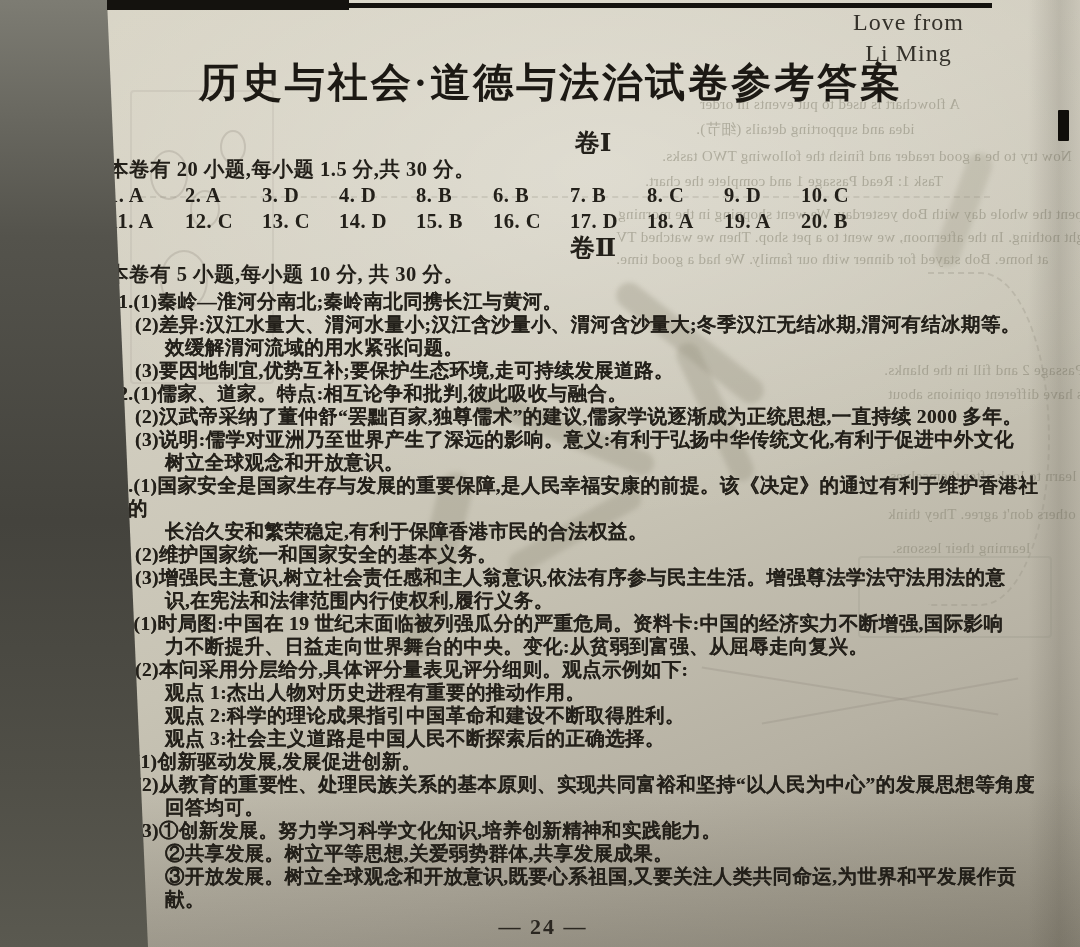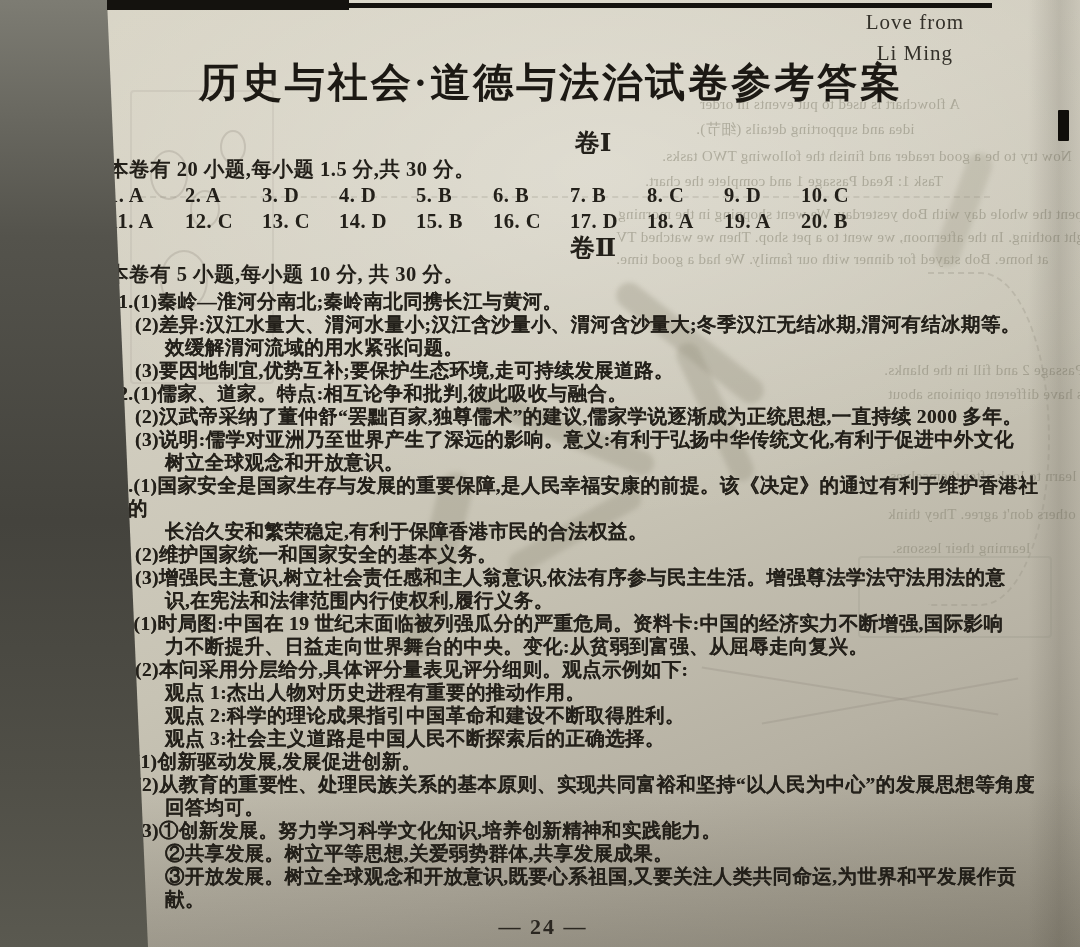--- a/index.html
+++ b/index.html
@@ -28,21 +28,21 @@
   .circ{border:2px solid #8e8a7c;border-radius:50%;}
   .dash-arc{border:2px dashed #8e8a7c;border-left:none;border-radius:0 70px 70px 0 / 0 170px 170px 0;}
   .blobox{border:2px solid #8e8a7c;border-radius:4px;}
   .bleed-dashes{position:absolute;left:130px;top:196px;width:860px;height:0;
     border-top:2px dashed #8f8b7d;opacity:.22;z-index:1;}
   
   .wm{position:absolute;background:#96927f;opacity:.34;filter:blur(2.5px);border-radius:18px;z-index:2;}
   
   .content{position:absolute;left:108px;top:0;right:34px;z-index:5;color:#23201a;}
   .note{position:absolute;top:7px;right:116px;text-align:center;color:#34312a;
-    font-size:21px;line-height:31px;letter-spacing:1px;z-index:5;margin-left:24px;}
+    font-size:24px;line-height:31px;letter-spacing:1px;z-index:5;margin-left:24px;}
   .title{margin:55px 0 0;transform:translateX(-26px);text-align:center;
     font-size:40px;font-weight:700;letter-spacing:3px;color:#1c1914;}
   .sec-head{margin-top:19px;transform:translateX(16px);text-align:center;
     font-size:25px;font-weight:700;line-height:27px;}
   .sec-head.s2{margin-top:1px;line-height:26px;}
   .intro{font-size:20.5px;font-weight:700;line-height:26px;letter-spacing:.5px;}
   .ansrow{display:flex;font-size:20.5px;font-weight:700;line-height:26px;}
   .ansrow div{width:77px;letter-spacing:.5px;}
   .lines{margin-top:3px;font-size:19.5px;font-weight:600;letter-spacing:.4px;}
   .lines div{line-height:23px;text-shadow:0 0 .5px rgba(35,30,20,.75);}
@@ -99,21 +99,21 @@
     <div class="content">
       <h1 class="title">历史与社会·道德与法治试卷参考答案</h1>
 
       <div class="sec-head">卷Ⅰ</div>
       <div class="intro">本卷有 20 小题,每小题 1.5 分,共 30 分。</div>
       <div class="ansrow">
           <div>1. A</div>
           <div>2. A</div>
           <div>3. D</div>
           <div>4. D</div>
-          <div>5. B</div>
+          <div>8. B</div>
           <div>6. B</div>
           <div>7. B</div>
           <div>8. C</div>
           <div>9. D</div>
           <div>10. C</div>
         </div>
       <div class="ansrow">
           <div>11. A</div>
           <div>12. C</div>
           <div>13. C</div>

